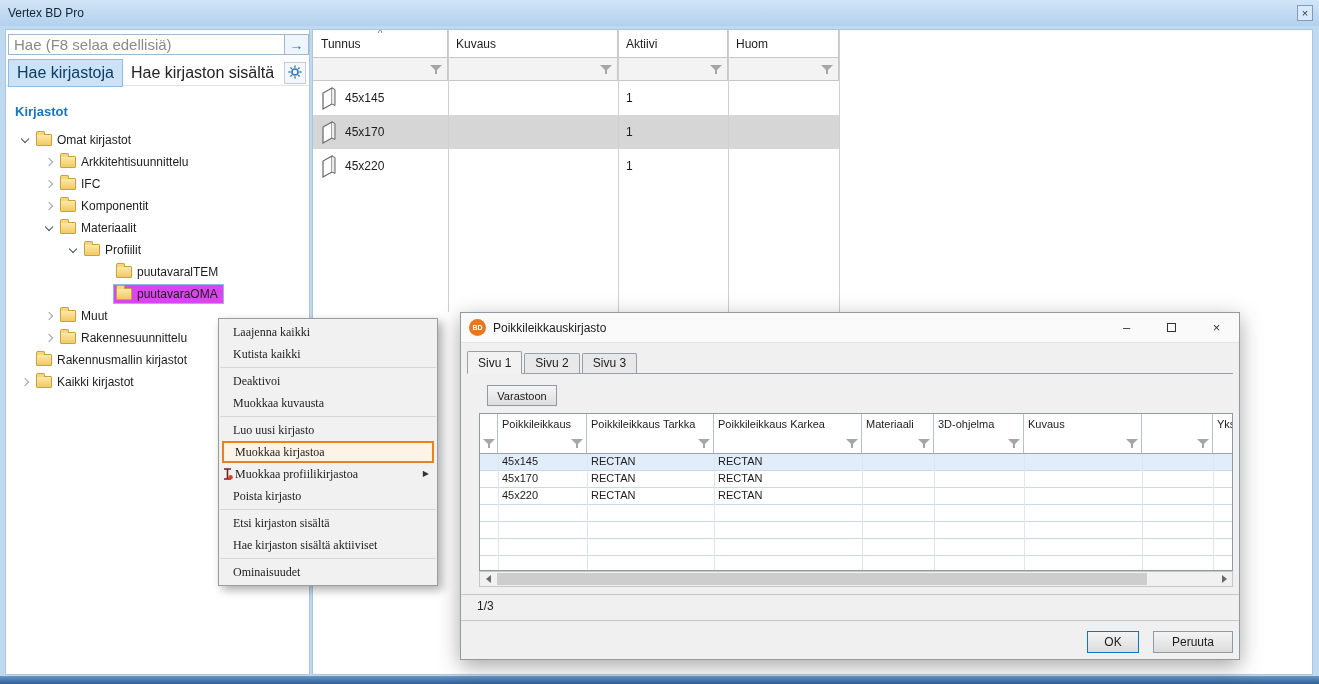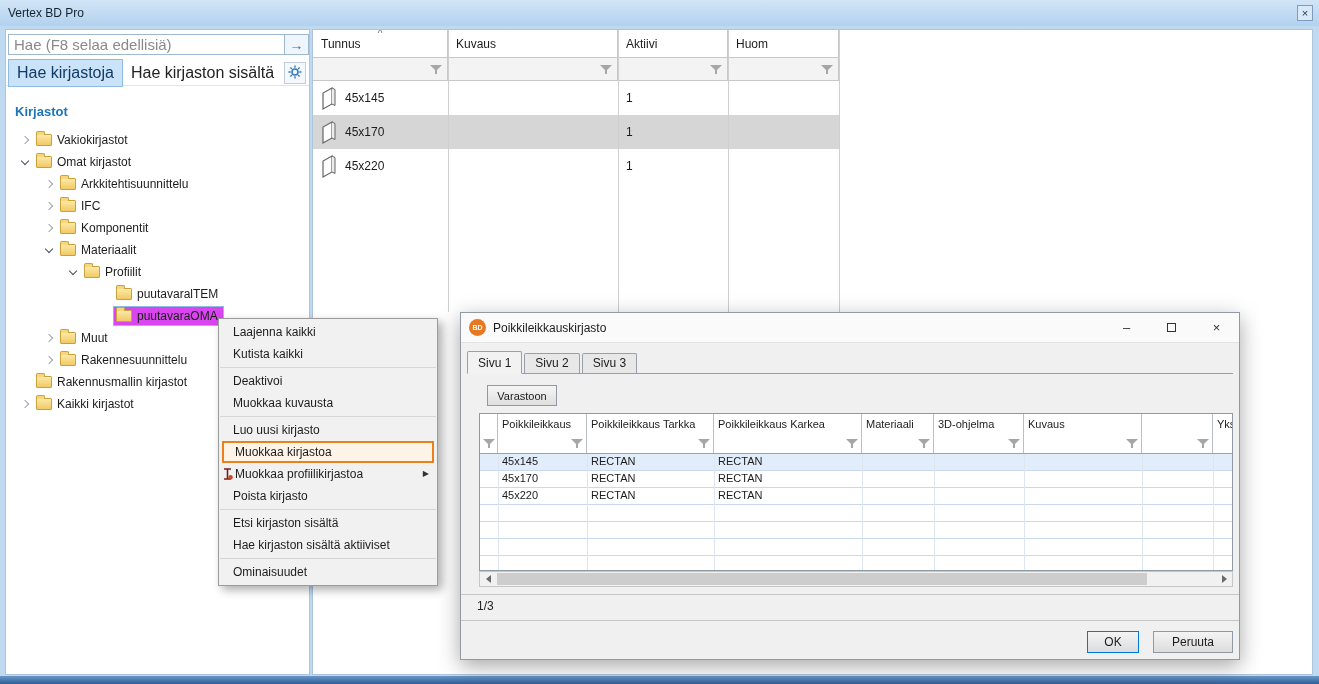--- a/index.html
+++ b/index.html
@@ -70,21 +70,21 @@
     padding-right:5px;flex:none;}
   .mt-rows{position:absolute;left:0;top:51px;width:526px;}
   .mt-row{height:34px;position:relative;}
   .mt-row.selected{background:#d6d6d6;}
   .profile-glyph{position:absolute;left:6px;top:4px;display:flex;}
   .mt-val{position:absolute;top:10px;font-size:12px;}
   .vline{position:absolute;top:0;width:1px;height:282px;background:#cfcfcf;}
 
   
   .context-menu{position:absolute;left:218px;top:318px;width:220px;background:#f1f1f1;
-    border:1px solid #9b9b9b;box-shadow:4px 4px 9px rgba(0,0,0,.32);padding:2px 0;z-index:60;}
+    border:1px solid #9b9b9b;box-shadow:4px 4px 9px rgba(0,0,0,.32);padding:2px 0;z-index:60;font-family:Liberation Serif, serif;}
   .menu-item{height:22px;line-height:22px;padding-left:14px;font-size:12px;color:#1c1c1c;
     position:relative;white-space:nowrap;}
   .menu-item.highlighted{margin:0 3px;border:2px solid #e8821e;line-height:18px;padding-left:11px;background:#fdf3e7;}
   .menu-sep{border-top:1px solid #d6d6d6;margin:2px 1px;}
   .menu-icon{position:absolute;left:3px;top:5px;display:flex;}
   .menu-item.has-sub{padding-left:16px;}
   .sub-arrow{position:absolute;right:8px;top:0;font-size:8px;color:#333;line-height:22px;}
 
   
   .dialog{position:absolute;left:460px;top:312px;width:780px;height:348px;background:#f0f0f0;
@@ -159,27 +159,20 @@
             <circle cx="7" cy="7" r="3" fill="none" stroke="#3a7ab8" stroke-width="1.6"></circle>
             <path d="M7 0.5v2.2M7 11.3v2.2M0.5 7h2.2M11.3 7h2.2M2.4 2.4l1.5 1.5M10.1 10.1l1.5 1.5M11.6 2.4l-1.5 1.5M3.9 10.1l-1.5 1.5" stroke="#3a7ab8" stroke-width="1.4"></path>
           </svg></span>
     </span>
   </div>
 
   <div class="tree">
     <div class="tree-title">Kirjastot</div>
 
     <div class="tree-row lvl1">
-      <span class="exp collapsed"></span>
-      <span class="row-content">
-        <span class="folder"></span>
-        <span class="tree-label">Vakiokirjastot</span>
-      </span>
-    </div>
-    <div class="tree-row lvl1">
       <span class="exp expanded"></span>
       <span class="row-content">
         <span class="folder"></span>
         <span class="tree-label">Omat kirjastot</span>
       </span>
     </div>
     <div class="tree-row lvl2">
       <span class="exp collapsed"></span>
       <span class="row-content">
         <span class="folder"></span>

